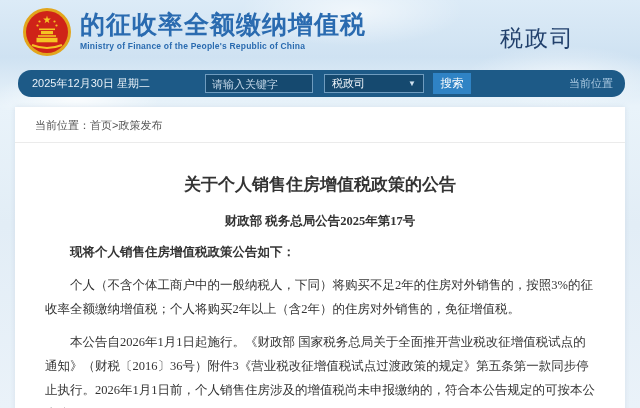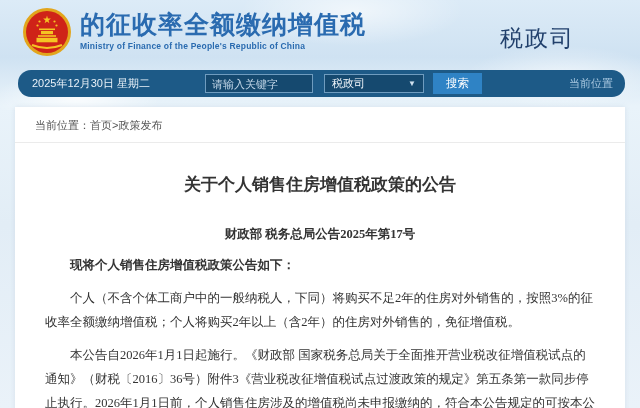--- a/index.html
+++ b/index.html
@@ -41,39 +41,39 @@
   }
   .search-input::placeholder { color: #c3d7e8; }
   .category-select {
     margin-left: 11px; width: 100px; height: 19px;
     background: #15496f; border: 1px solid #6f9cbf; color: #f2f7fb;
     font-size: 11px; padding: 0 7px; display: flex; align-items: center;
     justify-content: space-between; cursor: pointer;
   }
   .chevron { font-size: 8px; color: #cfe0ee; }
   .search-button {
-    margin-left: 9px; width: 49px; height: 21px;
+    margin-left: 9px; width: 38px; height: 21px;
     background: #2f83c5; border: none; color: #fff; font-size: 11.5px;
     cursor: pointer; font-family: "Liberation Sans", "DejaVu Sans", sans-serif;
   }
   .home-link { margin-left: auto; margin-right: 12px; color: #a8c8e0; font-size: 11px; text-decoration: none; cursor: pointer; }
 
   
   .content {
     position: absolute; left: 15px; right: 15px; top: 107px; height: 320px;
     background: #ffffff; box-shadow: 0 0 5px rgba(120,150,180,.18);
   }
   .breadcrumb {
     padding: 11px 20px 9px; font-size: 11px; color: #555;
     border-bottom: 1px solid #ebebeb;
   }
   .breadcrumb a { color: #555; text-decoration: none; cursor: pointer; }
   .article { padding: 16px 30px 0; font-family: "Liberation Serif", "DejaVu Serif", serif; }
   .article-title { text-align: center; font-size: 17px; font-weight: bold; color: #333; margin-top: 14px; font-family: Liberation Serif, serif; }
-  .doc-number { text-align: center; font-size: 12.5px; font-weight: bold; color: #333; margin-top: 30px; }
+  .doc-number { text-align: center; font-size: 12.5px; font-weight: bold; color: #333; margin-top: 17px; }
   .article p { font-size: 12.5px; color: #333; line-height: 24px; text-indent: 2em; margin-top: 9px; }
   .article p.first { margin-top: 10px; font-weight: bold; }
 </style>
 </head>
 <body>
 
 <div class="sky-glow"></div>
 
 <div class="header">
   <span class="emblem">

